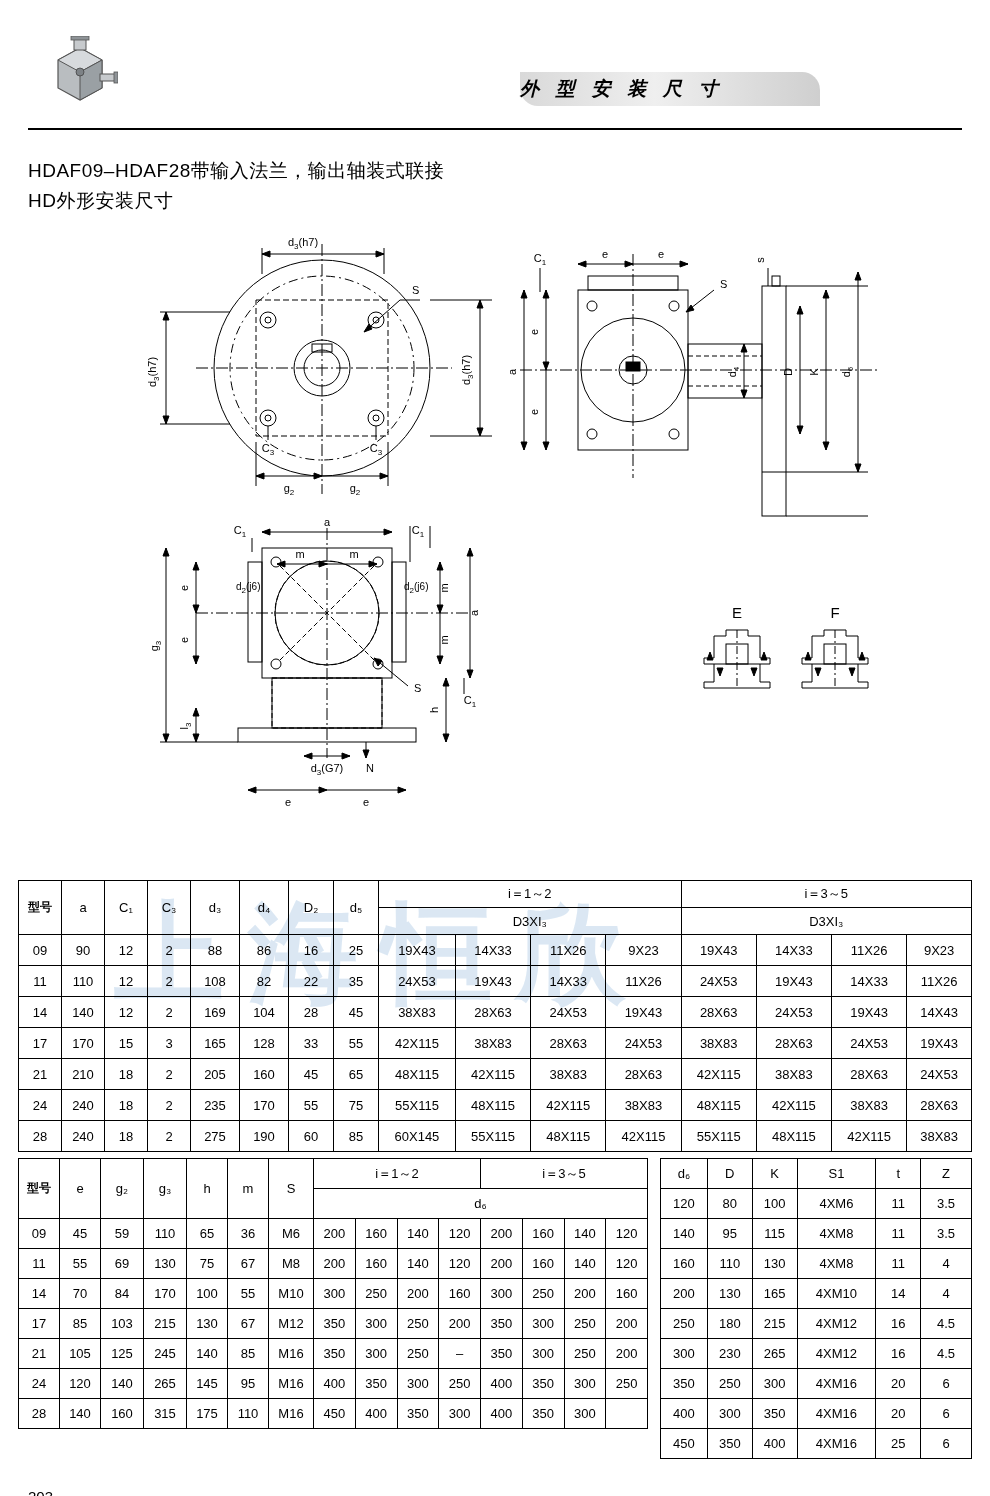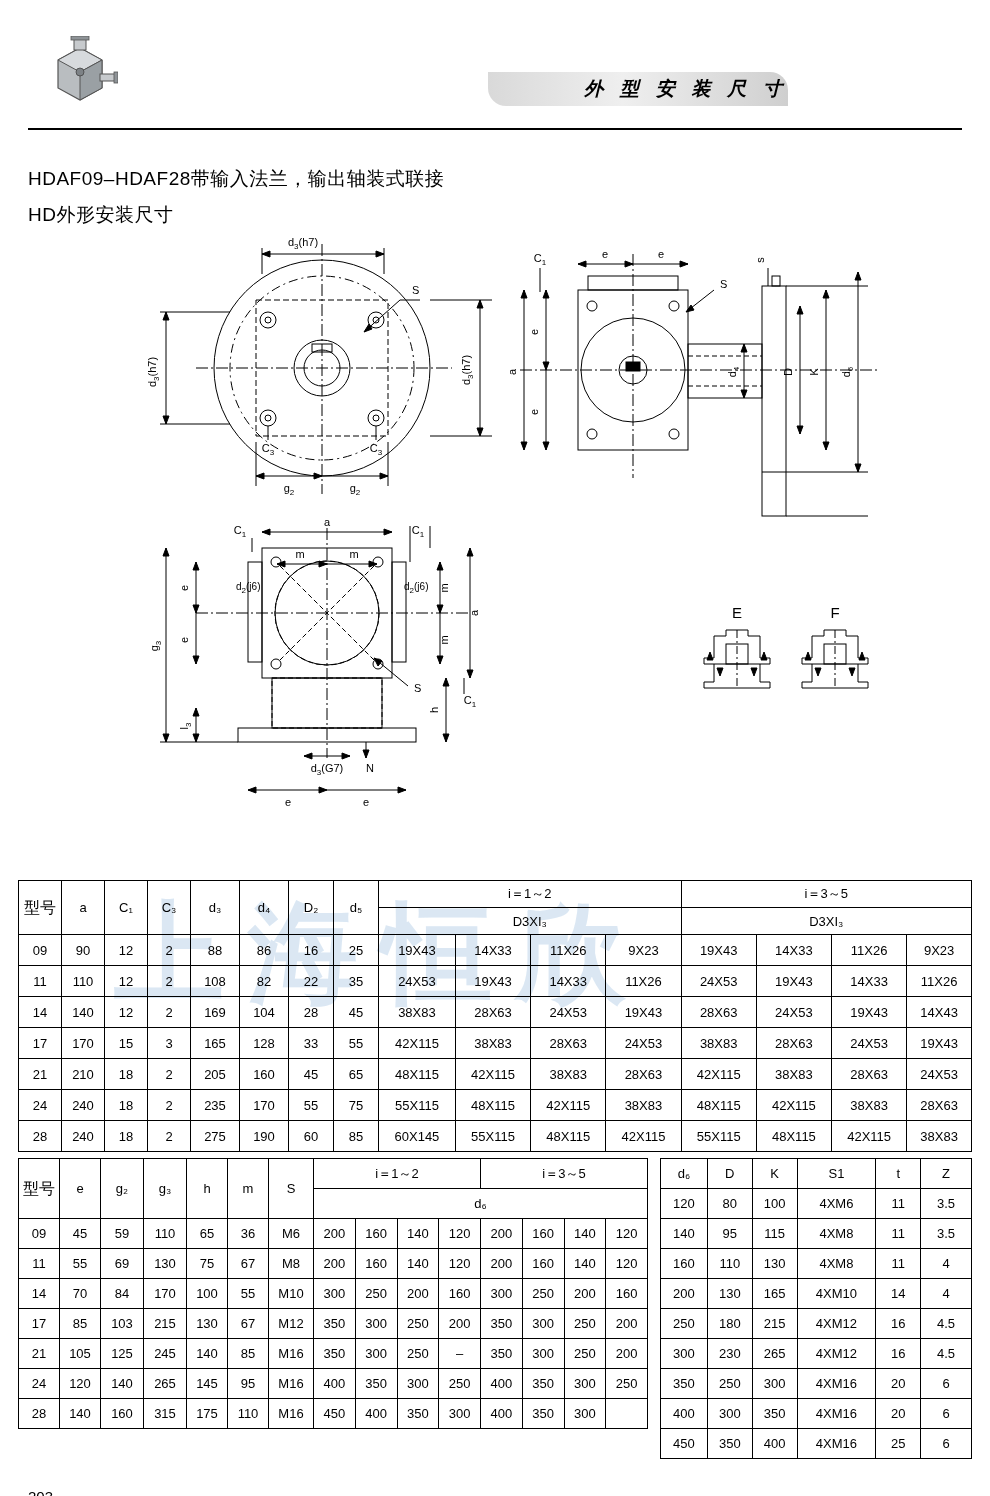--- a/index.html
+++ b/index.html
@@ -7,34 +7,34 @@
     width:990px;height:1496px;background:#fff;
     font-family:"Liberation Sans", sans-serif;
     color:#000;position:relative;overflow:hidden;
   }
   .page{position:relative;width:990px;height:1496px;}
 
   
   .header{position:relative;height:130px;}
   .logo-box{position:absolute;left:36px;top:36px;width:82px;height:72px;}
   .banner{
-    position:absolute;left:488px;top:72px;width:300px;height:34px;
+    position:absolute;left:520px;top:72px;width:300px;height:34px;
     background:linear-gradient(to right,#d9d9d9,#efefef 45%,#cfcfcf);
     border-radius:0 18px 0 18px;
-    display:flex;align-items:center;justify-content:flex-end;
+    display:flex;align-items:center;justify-content:flex-start;
   }
   .banner span{
     font-family:"Liberation Serif", serif;
     font-size:19px;font-weight:bold;letter-spacing:6px;font-style:italic;
   }
   .rule{position:absolute;left:28px;top:128px;width:934px;height:2px;background:#000;}
 
   
-  .title1{position:absolute;left:28px;top:158px;font-size:19px;letter-spacing:.5px;margin-top:8px;}
-  .title2{position:absolute;left:28px;top:202px;font-size:19px;letter-spacing:.5px;}
+  .title1{position:absolute;left:28px;top:158px;font-size:19px;letter-spacing:.5px;}
+  .title2{position:absolute;left:28px;top:188px;font-size:19px;letter-spacing:.5px;}
 
   
   .drawing{position:absolute;left:0;top:228px;width:798px;height:640px;text-align:right;}
   .drawing svg{display:block;}
 
   
   .watermark{
     position:absolute;left:114px;top:880px;width:700px;height:140px;
     font-family:"Liberation Serif", serif;
     font-size:110px;font-weight:bold;color:#cfe0f0;opacity:.75;
@@ -47,21 +47,21 @@
     border:1px solid #000;text-align:center;vertical-align:middle;
     font-size:13px;font-weight:normal;padding:0;
   }
   .t1{position:absolute;left:18px;top:880px;width:954px;z-index:2;}
   .t1 td,.t1 th{height:30px;}
   .t1 .hrow td{height:26px;}
   .t2{position:absolute;left:18px;top:1158px;width:630px;z-index:2;}
   .t2 td,.t2 th{height:29px;}
   .t3{position:absolute;left:660px;top:1158px;width:312px;z-index:2;}
   .t3 td,.t3 th{height:29px;}
-  .xh{font-size:16px;line-height:13px;}
+  .xh{font-size:12px;line-height:13px;font-weight:bold;}
 
   .pageno{position:absolute;left:28px;top:1448px;font-size:15px;margin-top:40px;}
 
   
 </style>
 </head>
 <body>
 
 <div class="page">
 

